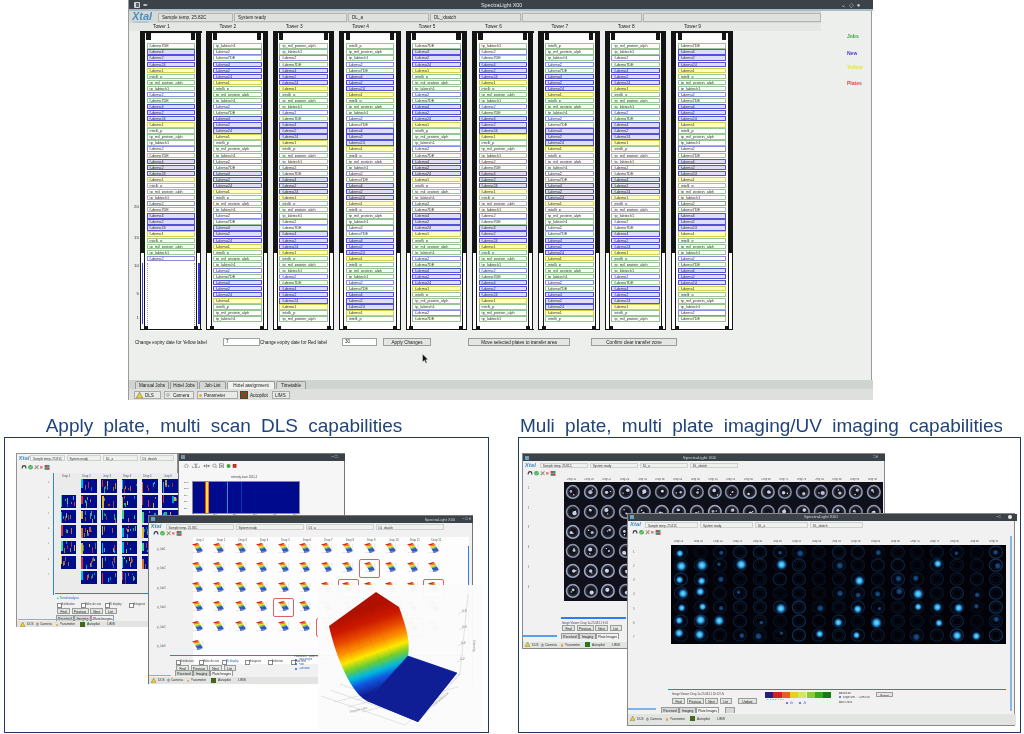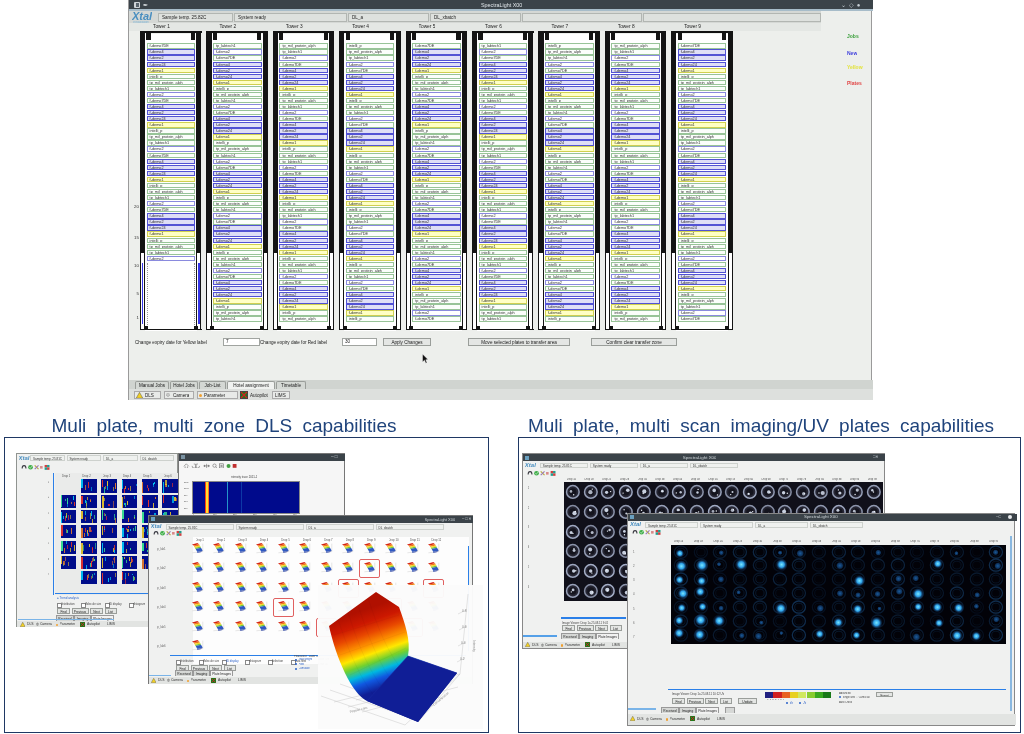--- a/index.html
+++ b/index.html
@@ -601,21 +601,21 @@
     <div class="a" style="left:70px;top:394px;width:3px;height:3px;background:#f0a030;border-radius:50%;"></div>
     <div class="tiny" style="left:75px;top:392.5px;font-size:4.6px;color:#222;">Parameter</div>
     <div class="a" style="left:111px;top:390.5px;width:8px;height:8px;background:#1c7c1c;border:1px solid #444;box-sizing:border-box;"></div>
     <svg class="a" style="left:111px;top:390.5px;" width="8" height="8" viewBox="0 0 8 8">
       <path d="M1 1 L7 7 M7 1 L1 7" stroke="#d02020" stroke-width="1.2"></path>
     </svg>
     <div class="tiny" style="left:121px;top:392.5px;font-size:4.6px;color:#222;">Autopilot</div>
     <div class="a" style="left:143px;top:390.5px;width:18px;height:8.4px;background:#e8eae8;border:1px solid #aaa;box-sizing:border-box;"></div>
     <div class="tiny" style="left:146px;top:392.5px;font-size:4.6px;color:#222;">LIMS</div>
   </div>
-<div class="tiny" style="left:39px;top:415px;width:370px;text-align:center;font-size:19px;color:#20447c;word-spacing:5px;">Muli plate, multi zone DLS capabilities</div>
+<div class="tiny" style="left:39px;top:415px;width:370px;text-align:center;font-size:19px;color:#20447c;word-spacing:5px;">Apply plate, multi scan DLS capabilities</div>
 <div class="a" style="left:4px;top:437px;width:485px;height:296px;background:#fff;border:1.6px solid #1f3864;box-sizing:border-box;"></div>
 <div class="a" style="left:16px;top:453px;width:162px;height:174px;background:#f0f1f0;border:0.8px solid #909490;box-sizing:border-box;">
     <div class="tiny" style="left:1.5px;top:0.5px;font-size:6px;font-style:italic;font-weight:bold;color:#4a8fc0;">Xtal</div>
     <div class="a" style="left:13.0px;top:1px;width:34.5px;height:5.5px;background:#eff1ef;border:0.5px solid #cdd1cd;box-sizing:border-box;">
       <span style="position:absolute;left:2px;top:0.8px;font-size:3.0px;color:#333;white-space:nowrap;">Sample temp. 25.81C</span>
     </div>
     <div class="a" style="left:49.5px;top:1px;width:34.5px;height:5.5px;background:#eff1ef;border:0.5px solid #cdd1cd;box-sizing:border-box;">
       <span style="position:absolute;left:2px;top:0.8px;font-size:3.0px;color:#333;white-space:nowrap;">System ready</span>
     </div>
     <div class="a" style="left:86.0px;top:1px;width:34.5px;height:5.5px;background:#eff1ef;border:0.5px solid #cdd1cd;box-sizing:border-box;">
@@ -1356,21 +1356,21 @@
 <g fill="#888" font-size="3.2">
  <text x="50" y="133" transform="rotate(-14 50 133)">Peptide conc</text>
  <text x="134" y="126" transform="rotate(-40 134 126)">Concentration</text>
  <text x="173" y="60" transform="rotate(90 173 60)">Intensity</text>
  <text x="162" y="32">0.8</text>
       <text x="162" y="48">0.6</text>
       <text x="161" y="64">0.4</text>
       <text x="160" y="80">0.2</text>
 </g>
 </svg>
-<div class="tiny" style="left:520px;top:415px;width:482px;text-align:center;font-size:19px;color:#20447c;word-spacing:5px;">Muli plate, multi scan imaging/UV plates capabilities</div>
+<div class="tiny" style="left:520px;top:415px;width:482px;text-align:center;font-size:19px;color:#20447c;word-spacing:5px;">Muli plate, multi plate imaging/UV imaging capabilities</div>
 <div class="a" style="left:518px;top:437px;width:503px;height:296px;background:#fff;border:1.6px solid #1f3864;box-sizing:border-box;"></div>
 <div class="a" style="left:521.8px;top:453px;width:363px;height:196px;background:#f0f1f0;border:0.8px solid #888;box-sizing:border-box;">
     <div class="a" style="left:0;top:0;width:362px;height:7px;background:#3b4349;"></div>
     <div class="a" style="left:2px;top:1.6px;width:4px;height:4px;background:#6aa0c0;"></div>
     <div class="tiny" style="left:160px;top:0.8px;font-size:4.4px;color:#cfd6da;">SpectraLight X00</div>
     <div class="tiny" style="left:350px;top:0.4px;font-size:4px;color:#cfd6da;">□✕</div>
     <div class="tiny" style="left:2px;top:7.5px;font-size:6px;font-style:italic;font-weight:bold;color:#4a8fc0;">Xtal</div>
     <div class="a" style="left:17.0px;top:8.5px;width:48.0px;height:5.5px;background:#eff1ef;border:0.5px solid #cdd1cd;box-sizing:border-box;">
       <span style="position:absolute;left:2px;top:0.8px;font-size:3.0px;color:#333;white-space:nowrap;">Sample temp. 25.81C</span>
     </div>

